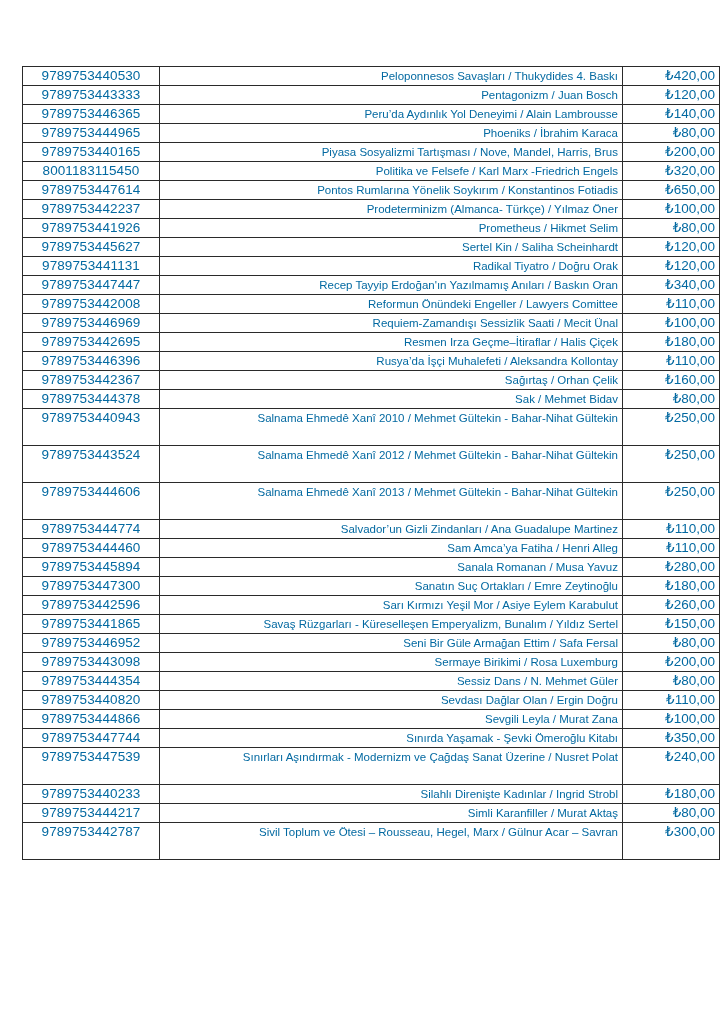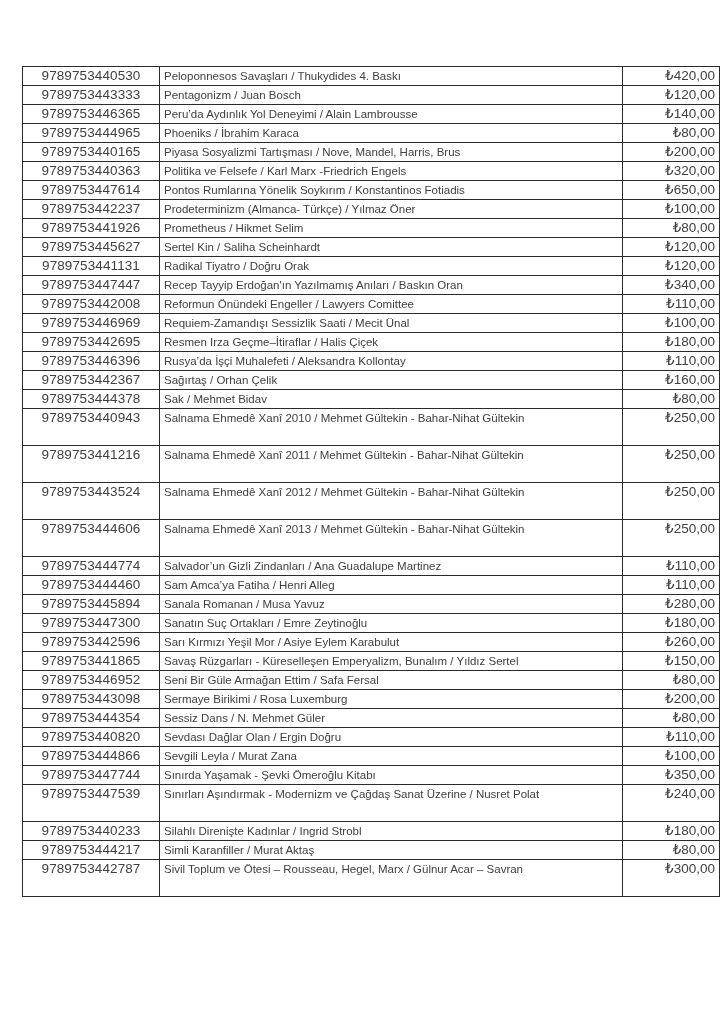--- a/index.html
+++ b/index.html
@@ -3,34 +3,34 @@
 <meta charset="utf-8">
 <style>
   html, body { margin: 0; padding: 0; background: #ffffff; }
   body { width: 724px; height: 1024px; position: relative; overflow: hidden; }
   .page { position: absolute; left: 22px; top: 66px; width: 695px; }
   table.price-table {
     border-collapse: collapse;
     width: 695px;
     table-layout: fixed;
     font-family: "Liberation Sans", "DejaVu Sans", sans-serif;
-    color: #404040;
+    color: #0369a1;
   }
   table.price-table td {
     border: 1px solid #2a2a2a;
     padding: 0 4px;
     vertical-align: top;
     height: 18px;
     line-height: 18px;
     white-space: nowrap;
     overflow: hidden;
   }
   table.price-table tr.tall td { height: 36px; }
   td.isbn { width: 128px; text-align: center; font-size: 13.5px; letter-spacing: 0.1px; }
-  td.title { width: 454px; text-align: left; font-size: 11.5px; padding-left: 3px; }
+  td.title { width: 454px; text-align: right; font-size: 11.5px; padding-left: 3px; }
   td.price { width: 88px; text-align: right; font-size: 13.5px; padding-right: 5px; }
   table.price-table { border: 1.5px solid #2a2a2a; }
 </style>
 </head>
 <body>
 
 <div class="page">
   <table class="price-table">
     <tbody id="rows">
         <tr>
@@ -52,21 +52,21 @@
     <td class="isbn">9789753444965</td>
     <td class="title">Phoeniks / İbrahim Karaca</td>
     <td class="price">₺80,00</td>
   </tr>
         <tr>
     <td class="isbn">9789753440165</td>
     <td class="title">Piyasa Sosyalizmi Tartışması / Nove, Mandel, Harris, Brus</td>
     <td class="price">₺200,00</td>
   </tr>
         <tr>
-    <td class="isbn">9789753440363</td>
+    <td class="isbn">8001183115450</td>
     <td class="title">Politika ve Felsefe / Karl Marx -Friedrich Engels</td>
     <td class="price">₺320,00</td>
   </tr>
         <tr>
     <td class="isbn">9789753447614</td>
     <td class="title">Pontos Rumlarına Yönelik Soykırım / Konstantinos Fotiadis</td>
     <td class="price">₺650,00</td>
   </tr>
         <tr>
     <td class="isbn">9789753442237</td>
@@ -119,25 +119,20 @@
     <td class="price">₺160,00</td>
   </tr>
         <tr>
     <td class="isbn">9789753444378</td>
     <td class="title">Sak / Mehmet Bidav</td>
     <td class="price">₺80,00</td>
   </tr>
         <tr class="tall">
     <td class="isbn">9789753440943</td>
     <td class="title">Salnama Ehmedê Xanî  2010 / Mehmet Gültekin - Bahar-Nihat Gültekin</td>
-    <td class="price">₺250,00</td>
-  </tr>
-        <tr class="tall">
-    <td class="isbn">9789753441216</td>
-    <td class="title">Salnama Ehmedê Xanî 2011 / Mehmet Gültekin - Bahar-Nihat Gültekin</td>
     <td class="price">₺250,00</td>
   </tr>
         <tr class="tall">
     <td class="isbn">9789753443524</td>
     <td class="title">Salnama Ehmedê Xanî 2012 / Mehmet Gültekin - Bahar-Nihat Gültekin</td>
     <td class="price">₺250,00</td>
   </tr>
         <tr class="tall">
     <td class="isbn">9789753444606</td>
     <td class="title">Salnama Ehmedê Xanî 2013 / Mehmet Gültekin - Bahar-Nihat Gültekin</td>

